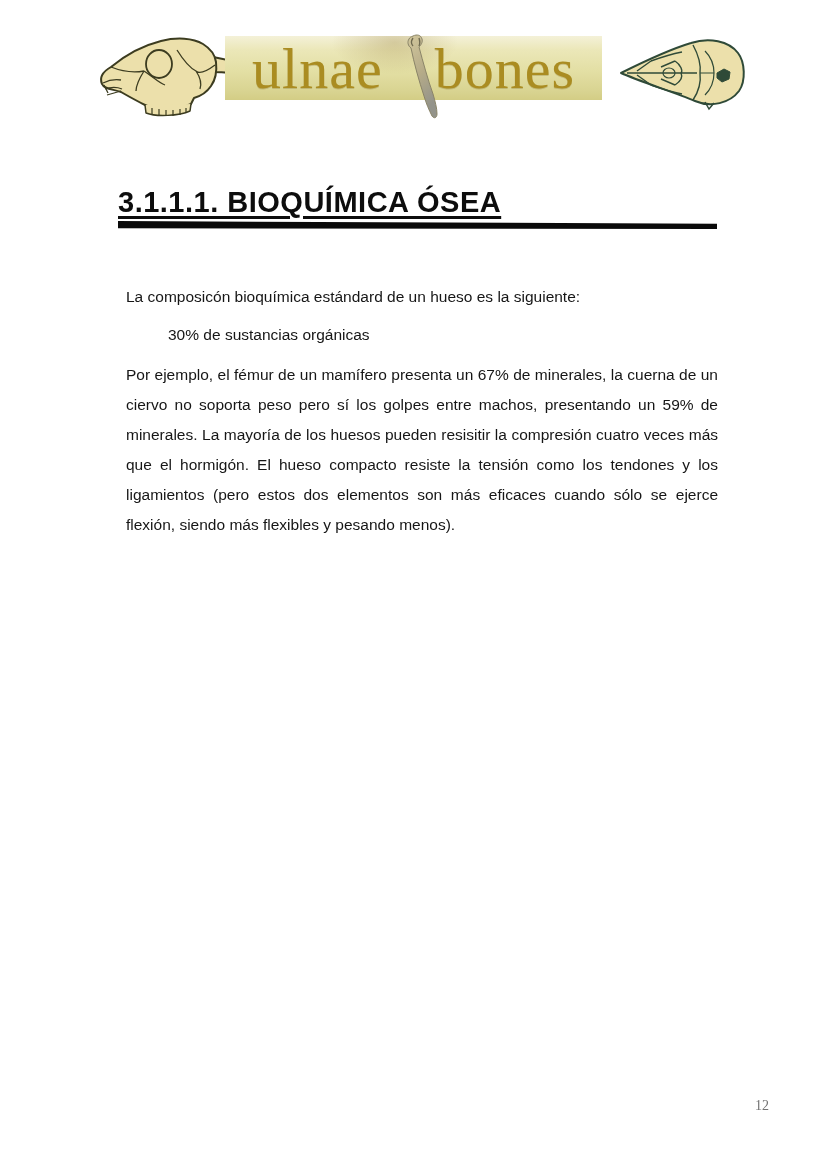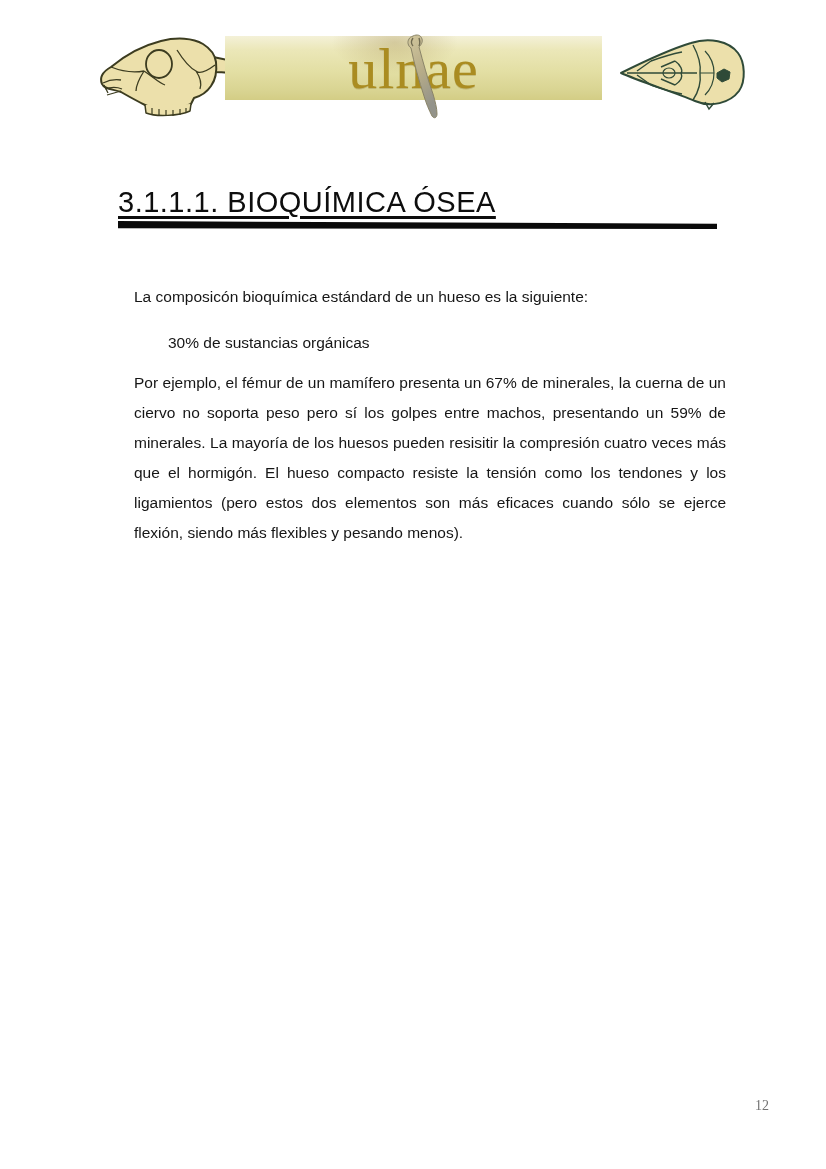--- a/index.html
+++ b/index.html
@@ -43,36 +43,36 @@
   }
   .skull-left  { position: absolute; left: 95px;  top: 27px; width: 174px; height: 95px; }
   .skull-right { position: absolute; left: 617px; top: 31px; width: 133px; height: 83px; }
   .bone-icon   { position: absolute; left: 397px; top: 32px; width: 48px;  height: 90px; z-index: 2; }
 
   
   .content { position: absolute; top: 122px; left: 118px; width: 599px; }
   .heading {
     margin: 63px 0 0 0;
     font-size: 29px;
-    font-weight: 400;
+    font-weight: 700;
     line-height: 34px;
     letter-spacing: 0.5px;
     color: #0d0d0d;
     text-decoration: underline;
     text-decoration-thickness: 2.5px;
     text-underline-offset: 4px;
   }
   .heading-rule {
     margin-top: 2px;
     width: 599px; height: 8px;
     background: #0a0a0a;
     clip-path: polygon(0 0, 100% 35%, 100% 100%, 0 92%);
   }
   .content p {
-    margin: 16px;
+    margin: 8px;
     width: 592px;
     font-size: 15.5px;
     line-height: 30px;
     color: #161616;
   }
   .intro { margin-top: 53px !important; }
   .list-line { margin: 7px 0 0 50px !important; width: 540px !important; }
   .body-par { text-align: justify; }
   .gap-lg { margin-top: 40px !important; }
   .gap-xl { margin-top: 42px !important; }
@@ -101,20 +101,21 @@
       <path d="M50,78 L51,86 C61,90 84,89 95,84 L96,77" fill="#ece0ab" stroke="#3c3c20" stroke-width="1.5" stroke-linejoin="round"></path>
       <path d="M57,81 L57,88 M64,82 L64,89 M71,83 L71,89 M78,83 L78,89 M85,82 L85,88 M91,81 L91,86" stroke="#3c3c20" stroke-width="1.2" fill="none"></path>
       <ellipse cx="64" cy="37" rx="13" ry="14" fill="none" stroke="#3c3c20" stroke-width="1.8"></ellipse>
       <path d="M16,40 C26,44 38,46 49,44 M49,44 C44,52 41,58 41,64 M49,44 C58,50 64,56 70,58
                M82,23 C87,31 93,40 101,44 M101,44 C105,50 107,56 105,62 M120,38 C112,44 105,48 101,44" fill="none" stroke="#3c3c20" stroke-width="1.3"></path>
       <path d="M8,56 C14,53 20,52 26,53 M10,62 C16,60 22,60 27,62 M12,68 L26,64 M9,58 L13,66" fill="none" stroke="#3c3c20" stroke-width="1.3"></path>
     </svg>
 
     <div class="banner">
       <span class="logo-word">ulnae</span>
+      <span class="logo-word">bones</span>
     </div>
 
     <svg class="bone-icon" viewBox="0 0 48 90" aria-hidden="true">
       <defs>
         <linearGradient id="boneg" x1="0" y1="0" x2="0.35" y2="1">
           <stop offset="0" stop-color="#d2c79c"></stop>
           <stop offset="0.55" stop-color="#b5ab88"></stop>
           <stop offset="1" stop-color="#93938a"></stop>
         </linearGradient>
       </defs>

